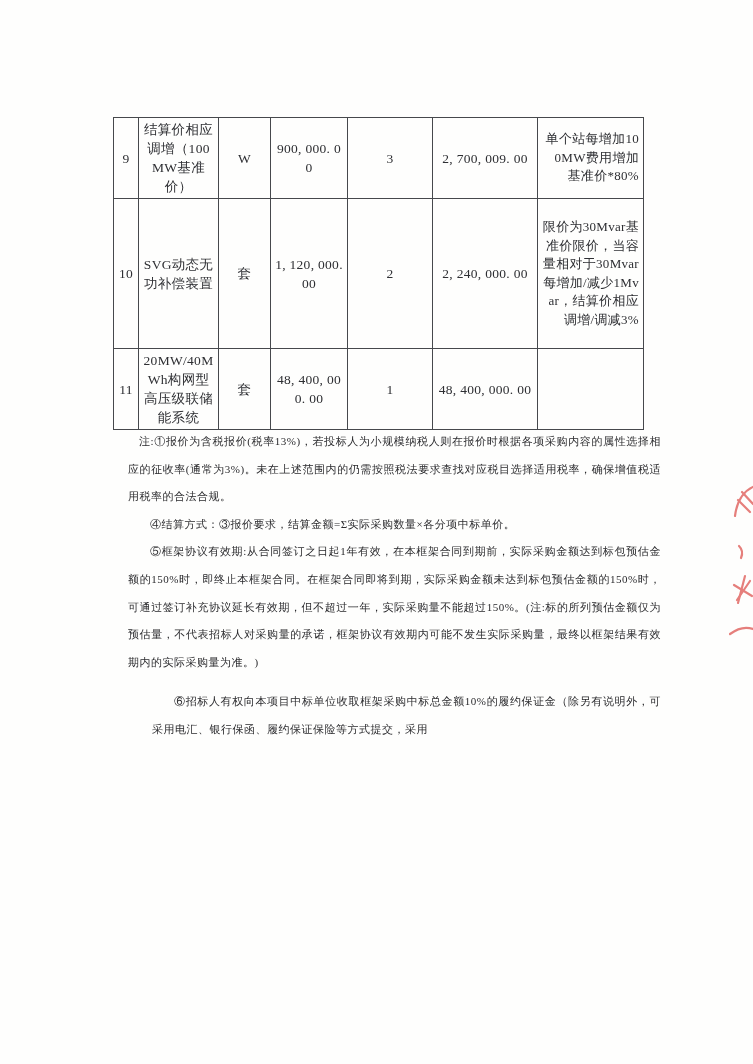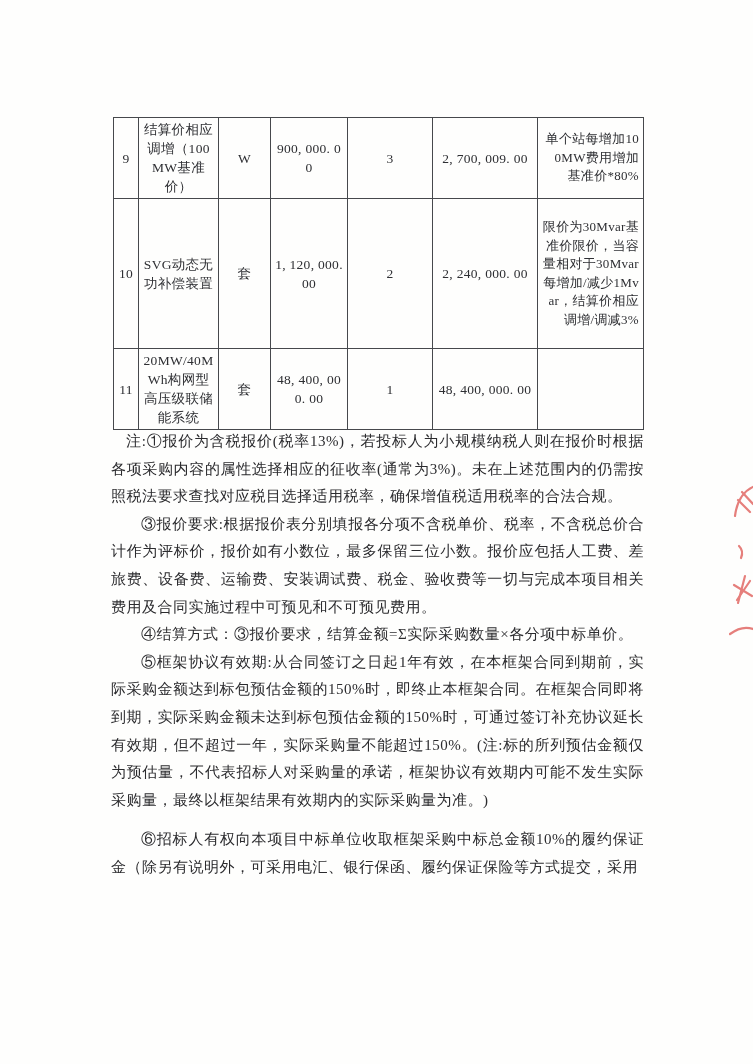--- a/index.html
+++ b/index.html
@@ -44,34 +44,34 @@
     line-height: 18.5px;
     padding: 3px 4px;
     font-size: 13px;
   }
   tr.row-9  { height: 81px; }
   tr.row-10 { height: 150px; }
   tr.row-11 { height: 77px; }
   
   .notes {
     position: absolute;
-    left: 111px;
+    left: 128px;
     top: 428px;
     width: 533px;
-    font-size: 15px;
+    font-size: 11px;
     line-height: 27.6px;
     letter-spacing: 0.5px;
     text-align: justify;
     color: #2b2b2e;
   }
   .notes p { margin: 0; }
   .notes p.indent-1 { text-indent: 1em; }
   .notes p.indent-2 { text-indent: 2em; }
   .notes p.no-indent { text-indent: 0; }
-  .notes p.gap-before { margin-top: 12px; }
+  .notes p.gap-before { margin-top: 12px; margin-left: 24px; }
   
   .red-marks {
     position: absolute;
     right: 0;
     top: 482px;
     width: 24px;
     height: 172px;
     overflow: hidden;
   }
 </style>
@@ -116,21 +116,20 @@
         <td class="c-price">48, 400, 000. 00</td>
         <td class="c-qty">1</td>
         <td class="c-total">48, 400, 000. 00</td>
         <td class="c-remark"></td>
       </tr>
     </tbody>
   </table>
 
   <div class="notes">
     <p class="indent-1">注:①报价为含税报价(税率13%)，若投标人为小规模纳税人则在报价时根据各项采购内容的属性选择相应的征收率(通常为3%)。未在上述范围内的仍需按照税法要求查找对应税目选择适用税率，确保增值税适用税率的合法合规。</p>
-    <p class="indent-2">③报价要求:根据报价表分别填报各分项不含税单价、税率，不含税总价合计作为评标价，报价如有小数位，最多保留三位小数。报价应包括人工费、差旅费、设备费、运输费、安装调试费、税金、验收费等一切与完成本项目相关费用及合同实施过程中可预见和不可预见费用。</p>
     <p class="indent-2">④结算方式：③报价要求，结算金额=Σ实际采购数量×各分项中标单价。</p>
     <p class="indent-2">⑤框架协议有效期:从合同签订之日起1年有效，在本框架合同到期前，实际采购金额达到标包预估金额的150%时，即终止本框架合同。在框架合同即将到期，实际采购金额未达到标包预估金额的150%时，可通过签订补充协议延长有效期，但不超过一年，实际采购量不能超过150%。(注:标的所列预估金额仅为预估量，不代表招标人对采购量的承诺，框架协议有效期内可能不发生实际采购量，最终以框架结果有效期内的实际采购量为准。)</p>
     <p class="indent-2 gap-before">⑥招标人有权向本项目中标单位收取框架采购中标总金额10%的履约保证金（除另有说明外，可采用电汇、银行保函、履约保证保险等方式提交，采用</p>
   </div>
 
   <svg class="red-marks" viewBox="0 0 24 172" xmlns="http://www.w3.org/2000/svg">
     <g stroke="#e0605c" stroke-width="2.2" fill="none" stroke-linecap="round" opacity="0.8">
       <path d="M26 4 C 16 8, 8 18, 6 34"></path>
       <path d="M13 10 L24 22"></path>
       <path d="M9 18 L21 30"></path>

